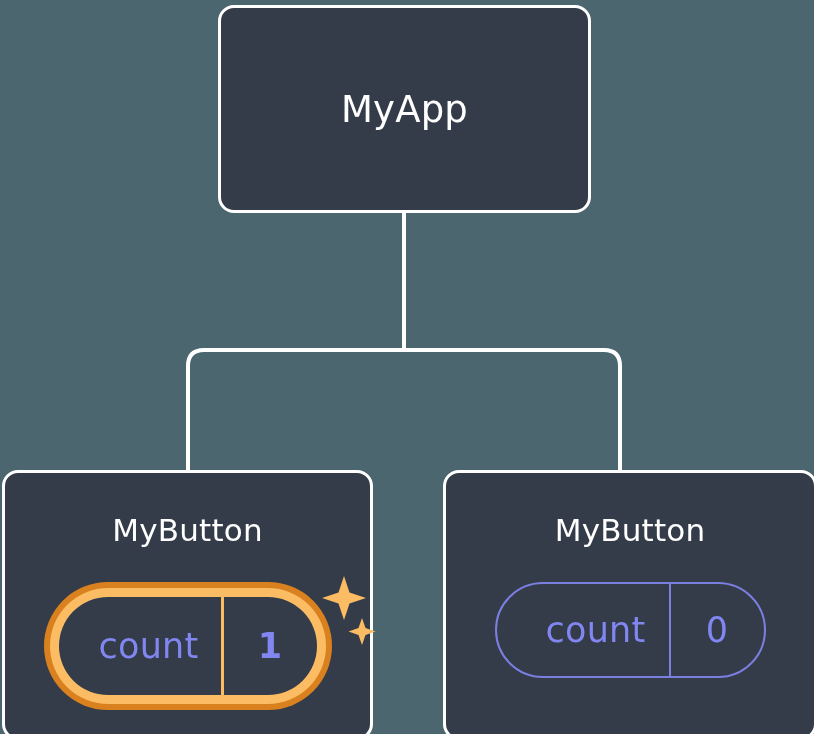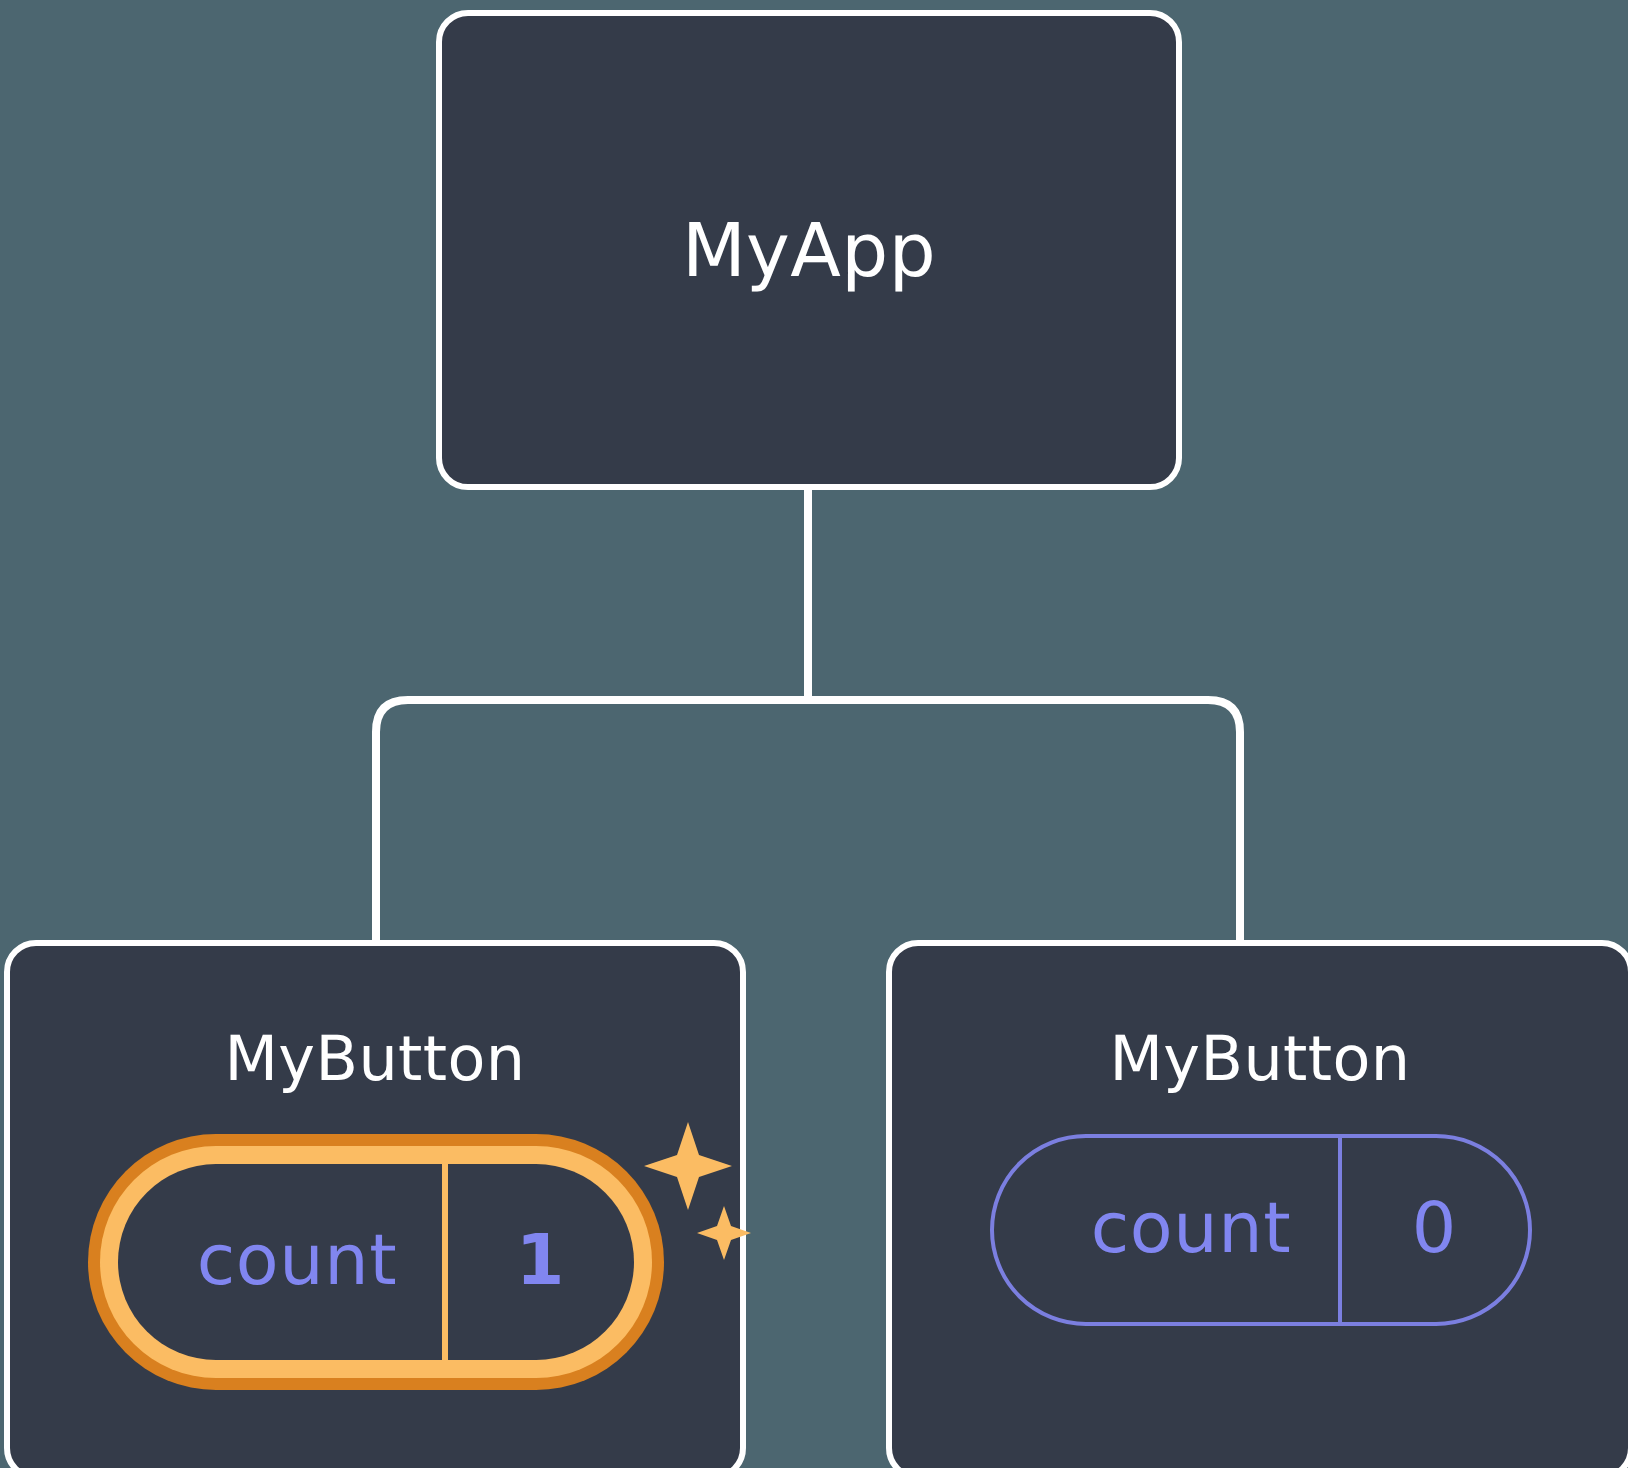--- a/index.html
+++ b/index.html
@@ -35,21 +35,21 @@
     border-radius: 16px;
     display: flex;
     flex-direction: column;
     align-items: center;
   }
 
   .node-root {
     left: 218px;
     top: 5px;
     width: 373px;
-    height: 240px;
+    height: 208px;
     justify-content: center;
   }
 
   .node-child {
     height: 270px;
     padding-top: 42px;
   }
 
   .node-child-left  { left: 2px;   top: 470px; width: 371px; }
   .node-child-right { left: 443px; top: 470px; width: 374px; }
@@ -60,21 +60,21 @@
     font-weight: 400;
     letter-spacing: 0.2px;
     line-height: 1;
     white-space: nowrap;
   }
   .node-root .node-title { font-size: 37px; }
 
   
   .pill-wrap {
     position: relative;
-    margin-top: 21px;
+    margin-top: 36px;
     display: flex;
     align-items: center;
   }
 
   .pill {
     box-sizing: border-box;
     display: flex;
     align-items: stretch;
     height: 96px;
     border-radius: 999px;

